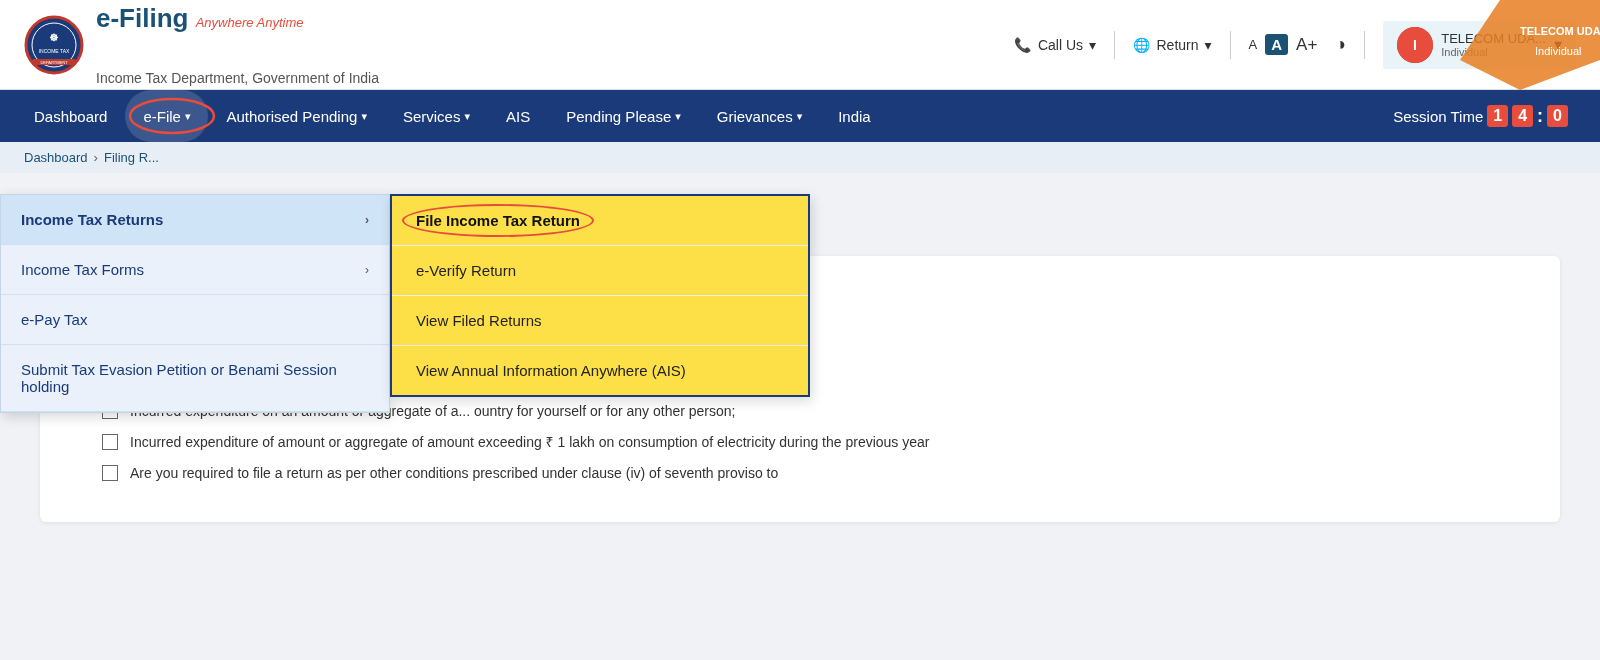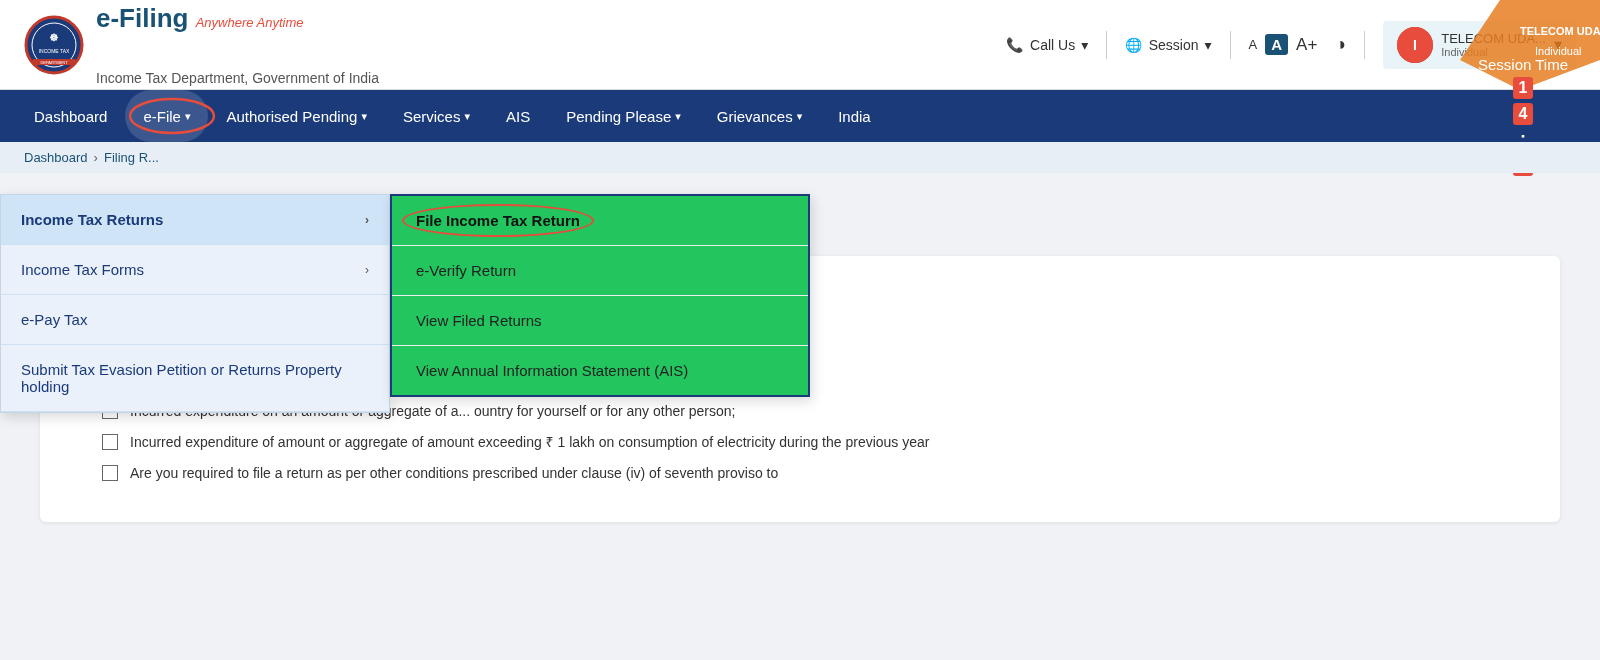--- a/index.html
+++ b/index.html
@@ -150,21 +150,20 @@
     .nav-item.active { background: rgba(255,255,255,0.15); }
     .nav-item .chevron { font-size: 11px; margin-left: 4px; }
     .nav-session {
       margin-left: auto;
       color: #fff;
       font-size: 15px;
       display: flex;
       align-items: center;
       gap: 4px;
       padding: 0 16px;
-      flex-direction: column;
     }
     .session-num {
       background: #e74c3c;
       color: #fff;
       font-weight: bold;
       padding: 2px 6px;
       border-radius: 3px;
       font-size: 16px;
     }
 
@@ -205,21 +204,21 @@
       background: #d0e4f7;
       font-weight: bold;
     }
     .efile-panel-item .arrow { font-size: 12px; color: #555; }
 
     
     .services-submenu {
       position: absolute;
       top: 52px;
       left: 390px;
-      background: #22c55e;
+      background: #fde047;
       width: 420px;
       border: 2px solid #1a3a7a;
       z-index: 201;
       box-shadow: 2px 4px 12px rgba(0,0,0,0.15);
     }
     .services-submenu-item {
       padding: 16px 24px;
       font-size: 15px;
       color: #222;
       cursor: pointer;
@@ -358,21 +357,21 @@
 
   <div class="header-right">
     <button class="header-btn">
       <span>📞</span>
       <span>Call Us</span>
       <span>▾</span>
     </button>
     <div class="header-divider"></div>
     <button class="header-btn">
       <span>🌐</span>
-      <span>Session</span>
+      <span>Return</span>
       <span>▾</span>
     </button>
     <div class="header-divider"></div>
     <div class="font-controls">
       <span class="font-a-small">A</span>
       <span class="font-a-blue">A</span>
       <span class="font-a-large">A+</span>
     </div>
     <span class="contrast-btn">◑</span>
     <div class="header-divider"></div>
@@ -459,38 +458,38 @@
       <span class="arrow">›</span>
     </div>
     <div class="efile-panel-item">
       <span>Income Tax Forms</span>
       <span class="arrow">›</span>
     </div>
     <div class="efile-panel-item">
       <span>e-Pay Tax</span>
     </div>
     <div class="efile-panel-item">
-      <span>Submit Tax Evasion Petition or Returns Property holding</span>
+      <span>Submit Tax Evasion Petition or Benami Session holding</span>
     </div>
   </div>
 
   <div class="services-submenu">
     <div class="services-submenu-item highlighted">
       <span class="file-itr-circle">
         <span>File Income Tax Return</span>
       </span>
     </div>
     <div class="services-submenu-item">
       <span>e-Verify Return</span>
     </div>
     <div class="services-submenu-item">
       <span>View Filed Returns</span>
     </div>
     <div class="services-submenu-item">
-      <span>View Annual Information Statement (AIS)</span>
+      <span>View Annual Information Anywhere (AIS)</span>
     </div>
   </div>
 </div>
 
 <div class="main-content">
   <div class="page-title">
     <span>Please a</span>... <span>er</span>
   </div>
   <div class="form-card">
     <div class="form-question">

